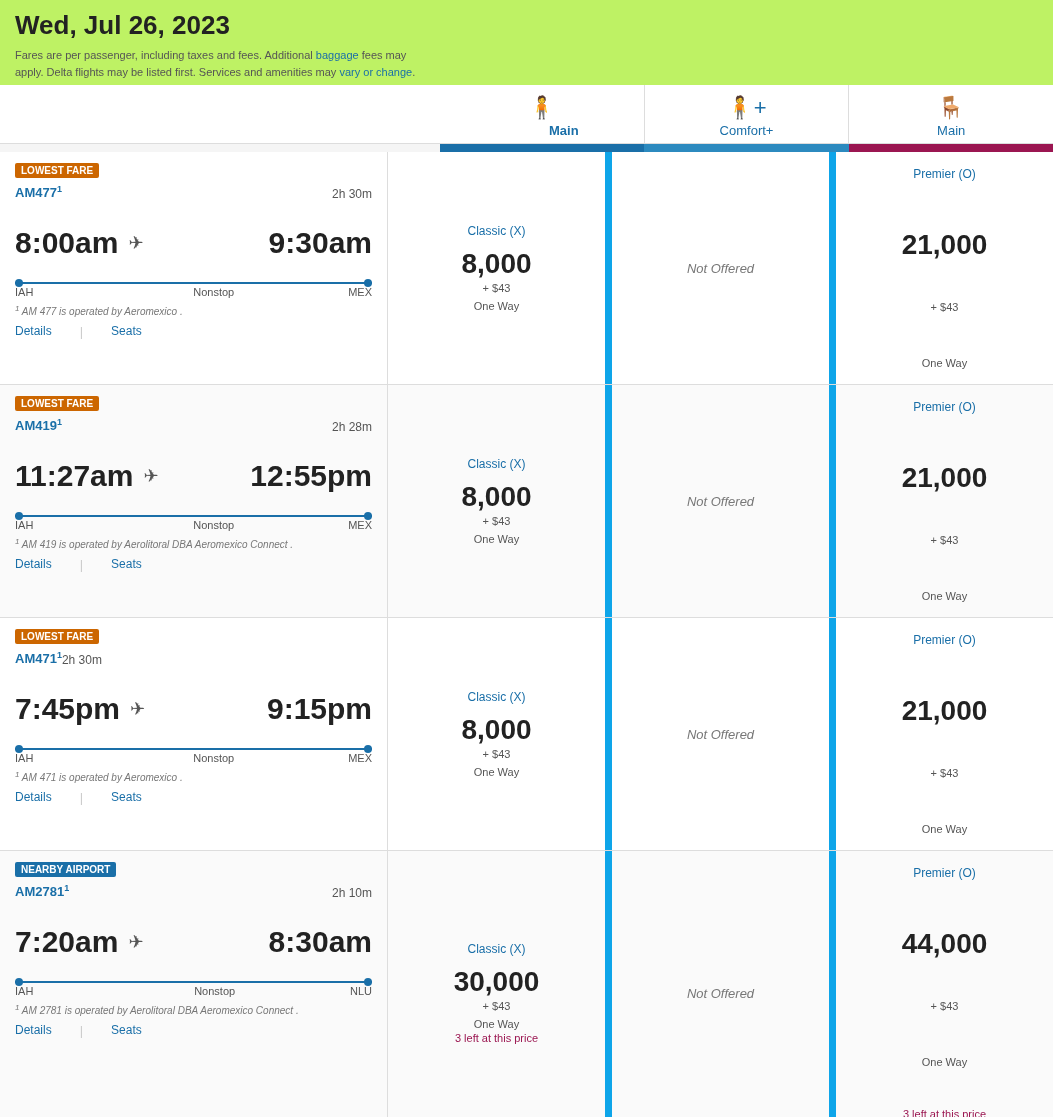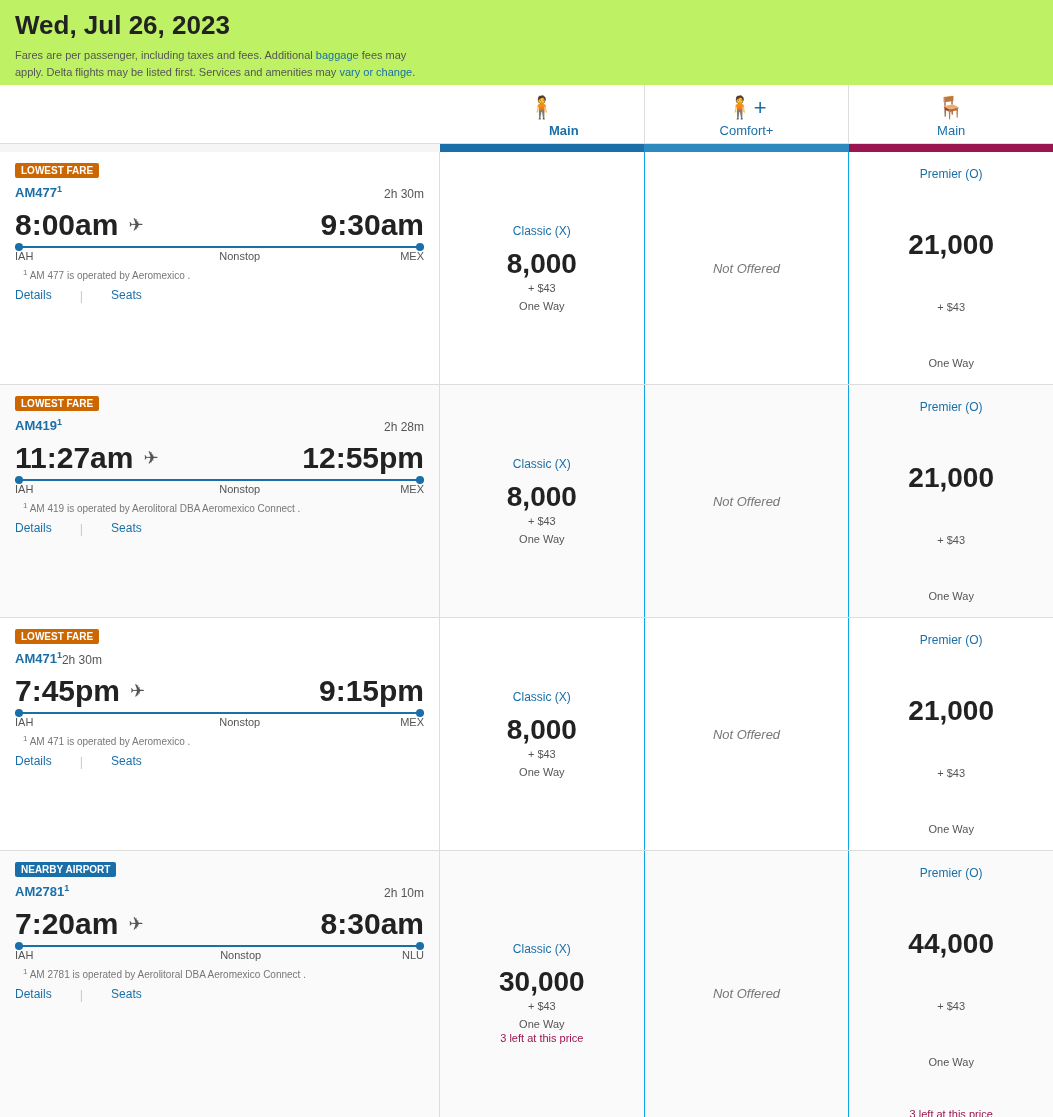--- a/index.html
+++ b/index.html
@@ -16,49 +16,49 @@
     .col-header .seat-icon { font-size: 22px; display: block; margin-bottom: 2px; }
 
     .color-bar { display: flex; margin-left: 440px; height: 8px; }
     .bar-main { flex: 1; background: #1a6fa8; }
     .bar-comfort { flex: 1; background: #2c8abf; }
     .bar-first { flex: 1; background: #9b1651; }
 
     .flight-row { display: flex; background: #fff; border-bottom: 1px solid #ddd; position: relative; }
     .flight-row:nth-child(even) { background: #fafafa; }
 
-    .flight-info { width: 440px; padding: 10px 15px; border-right: 1px solid #ddd; }
+    .flight-info { width: 388px; padding: 10px 15px; border-right: 1px solid #ddd; }
 
     .badge { display: inline-block; background: #cc6600; color: #fff; font-size: 10px; font-weight: bold; padding: 2px 6px; border-radius: 2px; margin-bottom: 6px; text-transform: uppercase; }
     .badge.nearby { background: #1a6fa8; }
 
     .flight-number { font-size: 13px; color: #1a6fa8; font-weight: bold; margin-bottom: 4px; }
     .flight-number sup { font-size: 9px; }
     .flight-duration { float: right; font-size: 12px; color: #555; }
 
-    .times { display: flex; align-items: center; margin: 4px 0; }
+    .times { display: flex; align-items: center; margin: 22px 0; }
     .depart-time { font-size: 30px; font-weight: bold; color: #222; }
     .arrive-time { font-size: 30px; font-weight: bold; color: #222; margin-left: auto; }
     .plane-icon { margin: 0 10px; color: #555; font-size: 18px; }
 
     .route-bar { position: relative; margin: 4px 0; }
     .route-line { height: 2px; background: #1a6fa8; margin: 0 0; position: relative; }
     .route-line::before { content: ''; position: absolute; left: 0; top: -3px; width: 8px; height: 8px; background: #1a6fa8; border-radius: 50%; }
     .route-line::after { content: ''; position: absolute; right: 0; top: -3px; width: 8px; height: 8px; background: #1a6fa8; border-radius: 50%; }
     .route-labels { display: flex; justify-content: space-between; margin-top: 2px; font-size: 11px; color: #555; }
     .route-labels .nonstop { text-align: center; flex: 1; margin-left: 46px; }
 
-    .operator-note { font-size: 10px; color: #777; margin: 6px 8px; }
+    .operator-note { font-size: 10px; color: #777; margin: 6px 0; font-style: italic; }
     .operator-note sup { font-size: 8px; }
 
     .flight-actions { display: flex; gap: 28px; margin-top: 6px; }
     .action-link { font-size: 12px; color: #1a6fa8; text-decoration: none; cursor: pointer; }
     .action-divider { color: #ccc; }
 
-    .fare-cell { flex: 1; text-align: center; padding: 15px 10px; border-right: 1px solid #0ea5e9; display: flex; flex-direction: column; align-items: center; justify-content: center; }
+    .fare-cell { flex: 1; text-align: center; padding: 15px 10px; border-right: 7px solid #0ea5e9; display: flex; flex-direction: column; align-items: center; justify-content: center; }
     .fare-cell:last-child { border-right: none; gap: 38px; }
 
     .fare-class-label { font-size: 12px; color: #1a6fa8; margin-bottom: 10px; }
     .fare-points { font-size: 28px; font-weight: bold; color: #222; }
     .fare-cash { font-size: 11px; color: #555; margin: 2px 0; }
     .fare-way { font-size: 11px; color: #555; margin-top: 4px; }
     .fare-availability { font-size: 11px; color: #9b1651; margin-top: 2px; }
 
     .not-offered { font-size: 13px; color: #777; font-style: italic; }
   </style>

